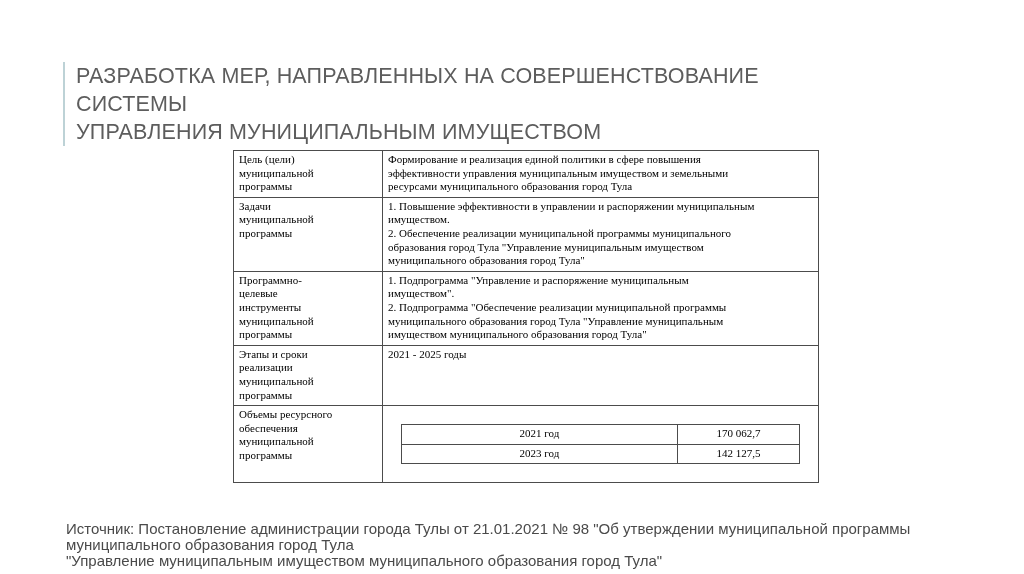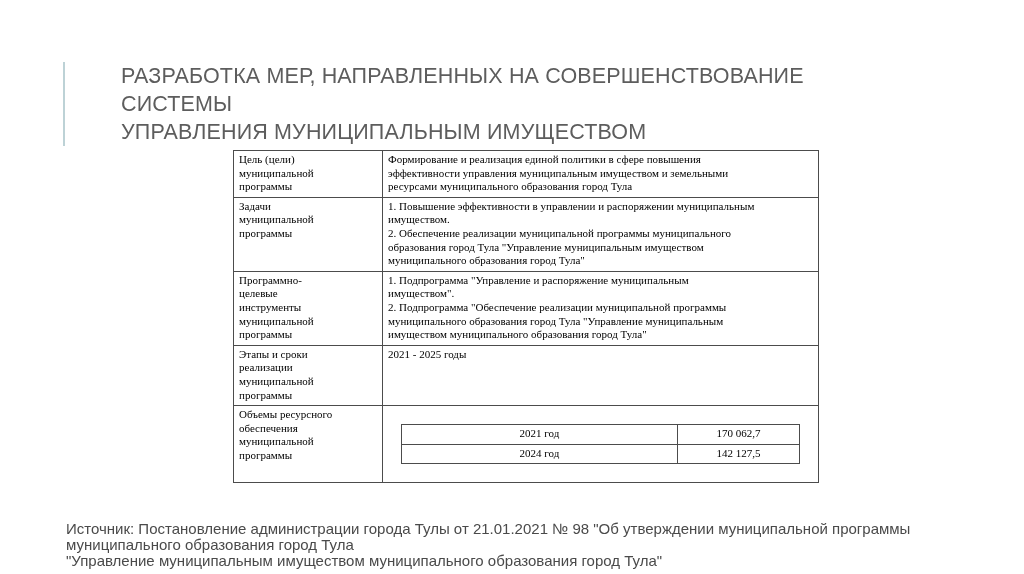--- a/index.html
+++ b/index.html
@@ -18,21 +18,20 @@
   }
 
   
   #slide-title-block {
     position: absolute;
     left: 63px;
     top: 62px;
     width: 800px;
     display: flex;
     align-items: stretch;
-    gap: 45px;
   }
   #title-accent-bar {
     width: 2px;
     min-height: 72px;
     background: #bdd2d6;
     flex: 0 0 auto;
   }
   #slide-title {
     padding-left: 11px;
     color: #5d5d5d;
@@ -173,21 +172,21 @@
 программы</span>
       </td>
       <td class="budget-cell">
         <table class="budget-grid">
           <tbody>
             <tr>
               <td class="year-col">2021 год</td>
               <td>170 062,7</td>
             </tr>
             <tr>
-              <td class="year-col">2024 год</td>
+              <td class="year-col">2023 год</td>
               <td>142 127,5</td>
             </tr>
           </tbody>
         </table>
       </td>
     </tr>
   </tbody>
 </table>
 
 <div id="source-note">Источник: Постановление администрации города Тулы от 21.01.2021 № 98 "Об утверждении муниципальной программы муниципального образования город Тула

